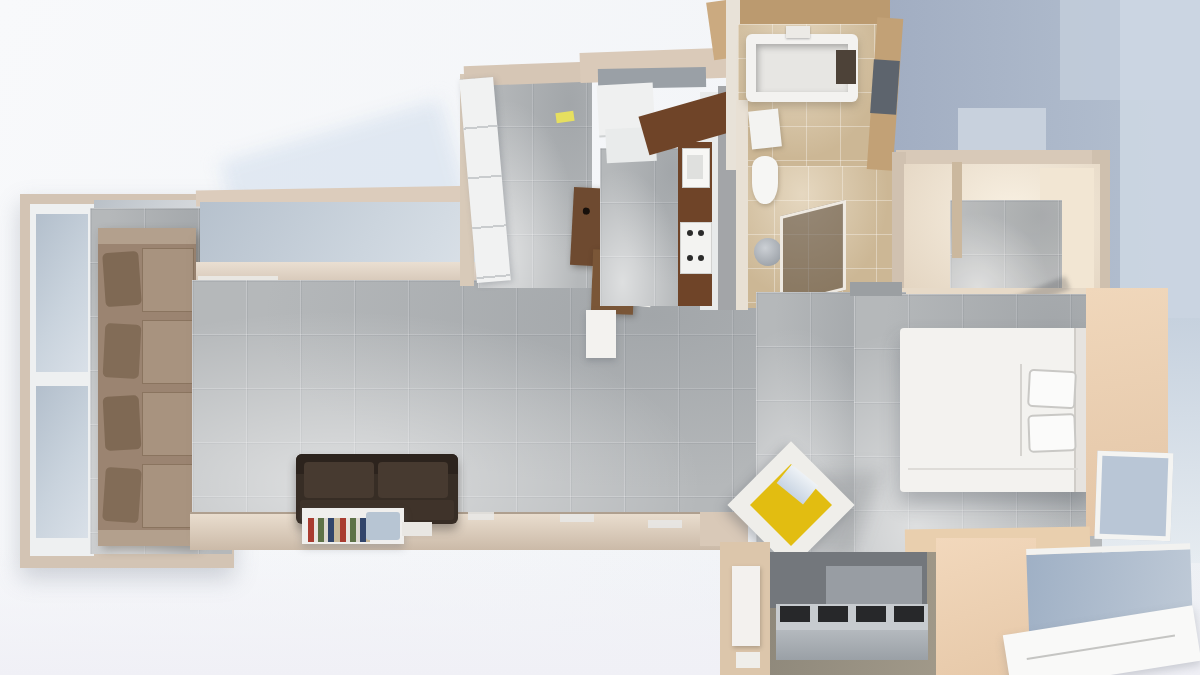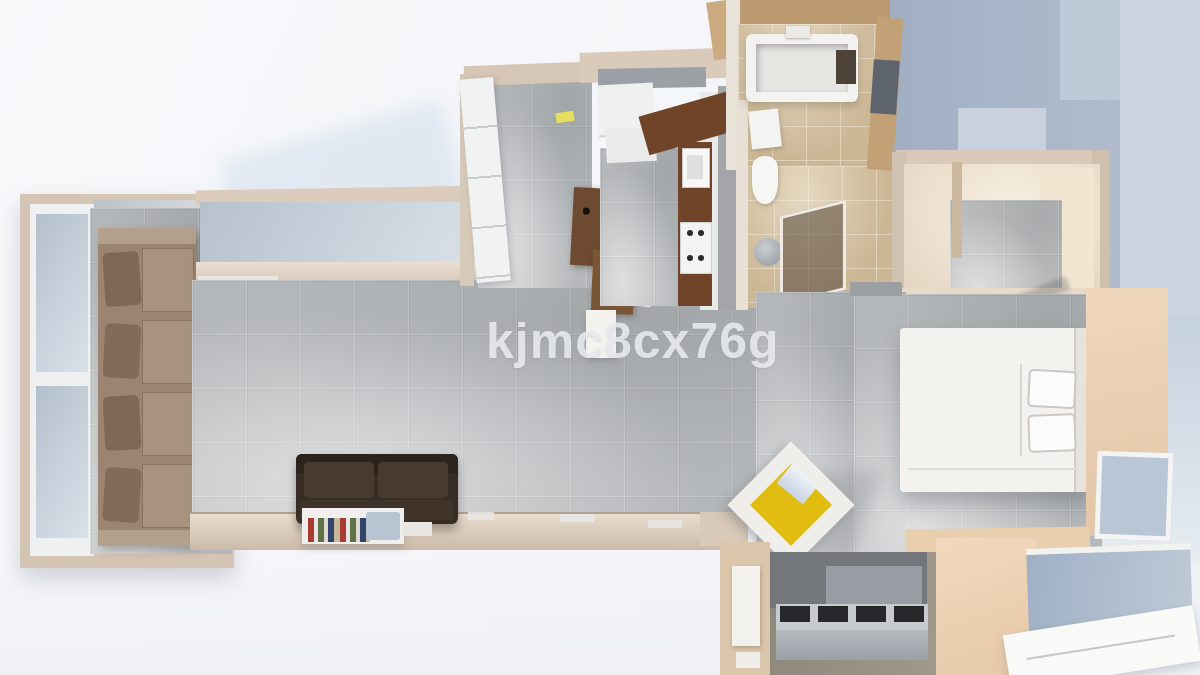--- a/index.html
+++ b/index.html
@@ -184,15 +184,14 @@
   <div class="abs" style="left:936px;top:538px;width:100px;height:137px;background:linear-gradient(160deg,#f2d8bc,#e6c8a8);"></div>
   <div class="abs" style="left:1028px;top:546px;width:164px;height:96px;background:linear-gradient(100deg,#9fb0c5,#bfcad7);border-top:6px solid #f2f2f0;border-bottom:8px solid #f2f2f0;transform:rotate(-2deg);"></div>
   <div class="abs" style="left:1006px;top:620px;width:192px;height:56px;background:#f9f9f8;transform:rotate(-9deg);box-shadow:0 4px 10px rgba(110,115,125,.3);">
     <div class="abs" style="left:20px;top:26px;width:150px;height:2px;background:#c5c5c3;"></div>
   </div>
 
   <div class="abs" style="left:560px;top:514px;width:34px;height:8px;background:#e8e8e6;opacity:.85;"></div>
   <div class="abs" style="left:648px;top:520px;width:34px;height:8px;background:#e8e8e6;opacity:.85;"></div>
   <div class="abs" style="left:468px;top:512px;width:26px;height:8px;background:#e8e8e6;opacity:.85;"></div>
 
-  <div id="watermark">kjmc8cx76g</div>
 
 </div>
 
 </body></html>

